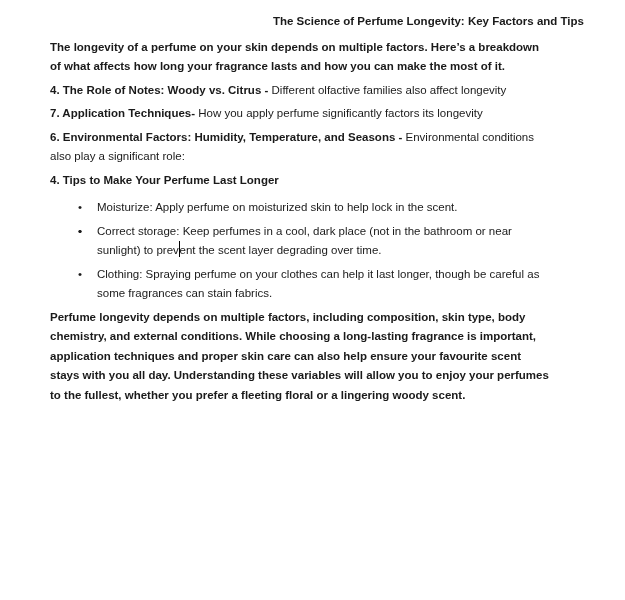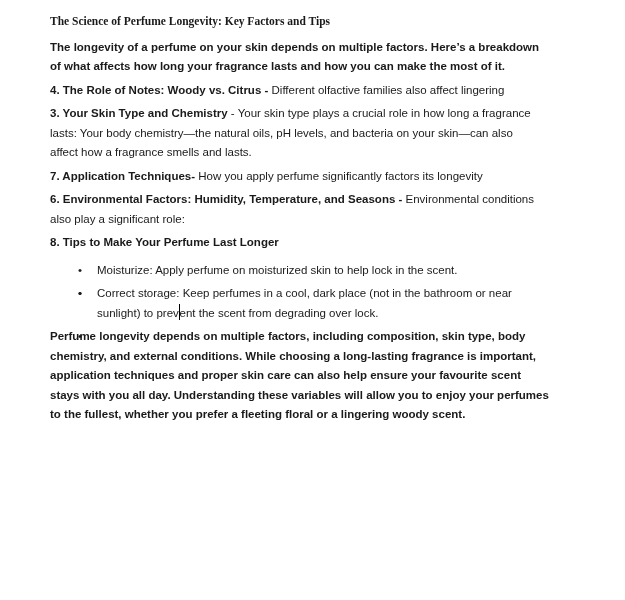--- a/index.html
+++ b/index.html
@@ -19,23 +19,22 @@
     position: absolute;
     left: 50px;
     top: 12px;
     width: 534px;
     font-size: 11.5px;
     line-height: 19.5px;
   }
   .doc-title {
     margin: 0 0 6px 0;
     font-weight: 700;
-    text-align: left;
+    text-align: right;
     white-space: pre-wrap;
-    font-family: Liberation Serif, serif;
   }
   p.block {
     margin: 0 0 4px 0;
     white-space: pre-wrap;
   }
   .run-bold { font-weight: 700; }
   ul.bullets {
     list-style: none;
     margin: 8px 0 0 0;
     padding: 0;
@@ -61,34 +60,32 @@
   }
 </style>
 </head>
 <body>
 
 <div class="doc">
   <p class="doc-title">The Science of Perfume Longevity: Key Factors and Tips</p>
   <div>
       <p class="block"><span class="run-bold">The longevity of a perfume on your skin depends on multiple factors. Here’s a breakdown
 of what affects how long your fragrance lasts and how you can make the most of it.</span></p>
-      <p class="block"><span class="run-bold">4. The Role of Notes: Woody vs. Citrus - </span><span class="run">Different olfactive families also affect lingering</span></p>
-      <p class="block"><span class="run-bold">3. Your Skin Type and Chemistry</span><span class="run"> - Your skin type plays a crucial role in how long a fragrance
-lasts: Your body chemistry—the natural oils, pH levels, and bacteria on your skin—can also
-affect how a fragrance smells and lasts.</span></p>
+      <p class="block"><span class="run-bold">4. The Role of Notes: Woody vs. Citrus - </span><span class="run">Different olfactive families also affect longevity</span></p>
       <p class="block"><span class="run-bold">7. Application Techniques- </span><span class="run">How you apply perfume significantly factors its longevity</span></p>
       <p class="block"><span class="run-bold">6. Environmental Factors: Humidity, Temperature, and Seasons - </span><span class="run">Environmental conditions
 also play a significant role:</span></p>
-      <p class="block heading"><span class="run-bold">8. Tips to Make Your Perfume Last Longer</span></p>
+      <p class="block heading"><span class="run-bold">4. Tips to Make Your Perfume Last Longer</span></p>
       <ul class="bullets">
         <li><span class="dot">•</span><span class="run">Moisturize: Apply perfume on moisturized skin to help lock in the scent.</span></li>
         <li><span class="dot">•</span></li>
         <li><span class="dot">•</span><span class="run">Correct storage: Keep perfumes in a cool, dark place (not in the bathroom or near
-sunlight) to prev</span><span class="caret"></span><span class="run">ent the scent from degrading over lock.</span></li>
-        <li><span class="dot">•</span></li>
+sunlight) to prev</span><span class="caret"></span><span class="run">ent the scent layer degrading over time.</span></li>
+        <li><span class="dot">•</span><span class="run">Clothing: Spraying perfume on your clothes can help it last longer, though be careful as
+some fragrances can stain fabrics.</span></li>
       </ul>
       <p class="block"><span class="run-bold">Perfume longevity depends on multiple factors, including composition, skin type, body
 chemistry, and external conditions. While choosing a long-lasting fragrance is important,
 application techniques and proper skin care can also help ensure your favourite scent
 stays with you all day. Understanding these variables will allow you to enjoy your perfumes
 to the fullest, whether you prefer a fleeting floral or a lingering woody scent.</span></p>
     </div>
 </div>
 
 </body></html>

